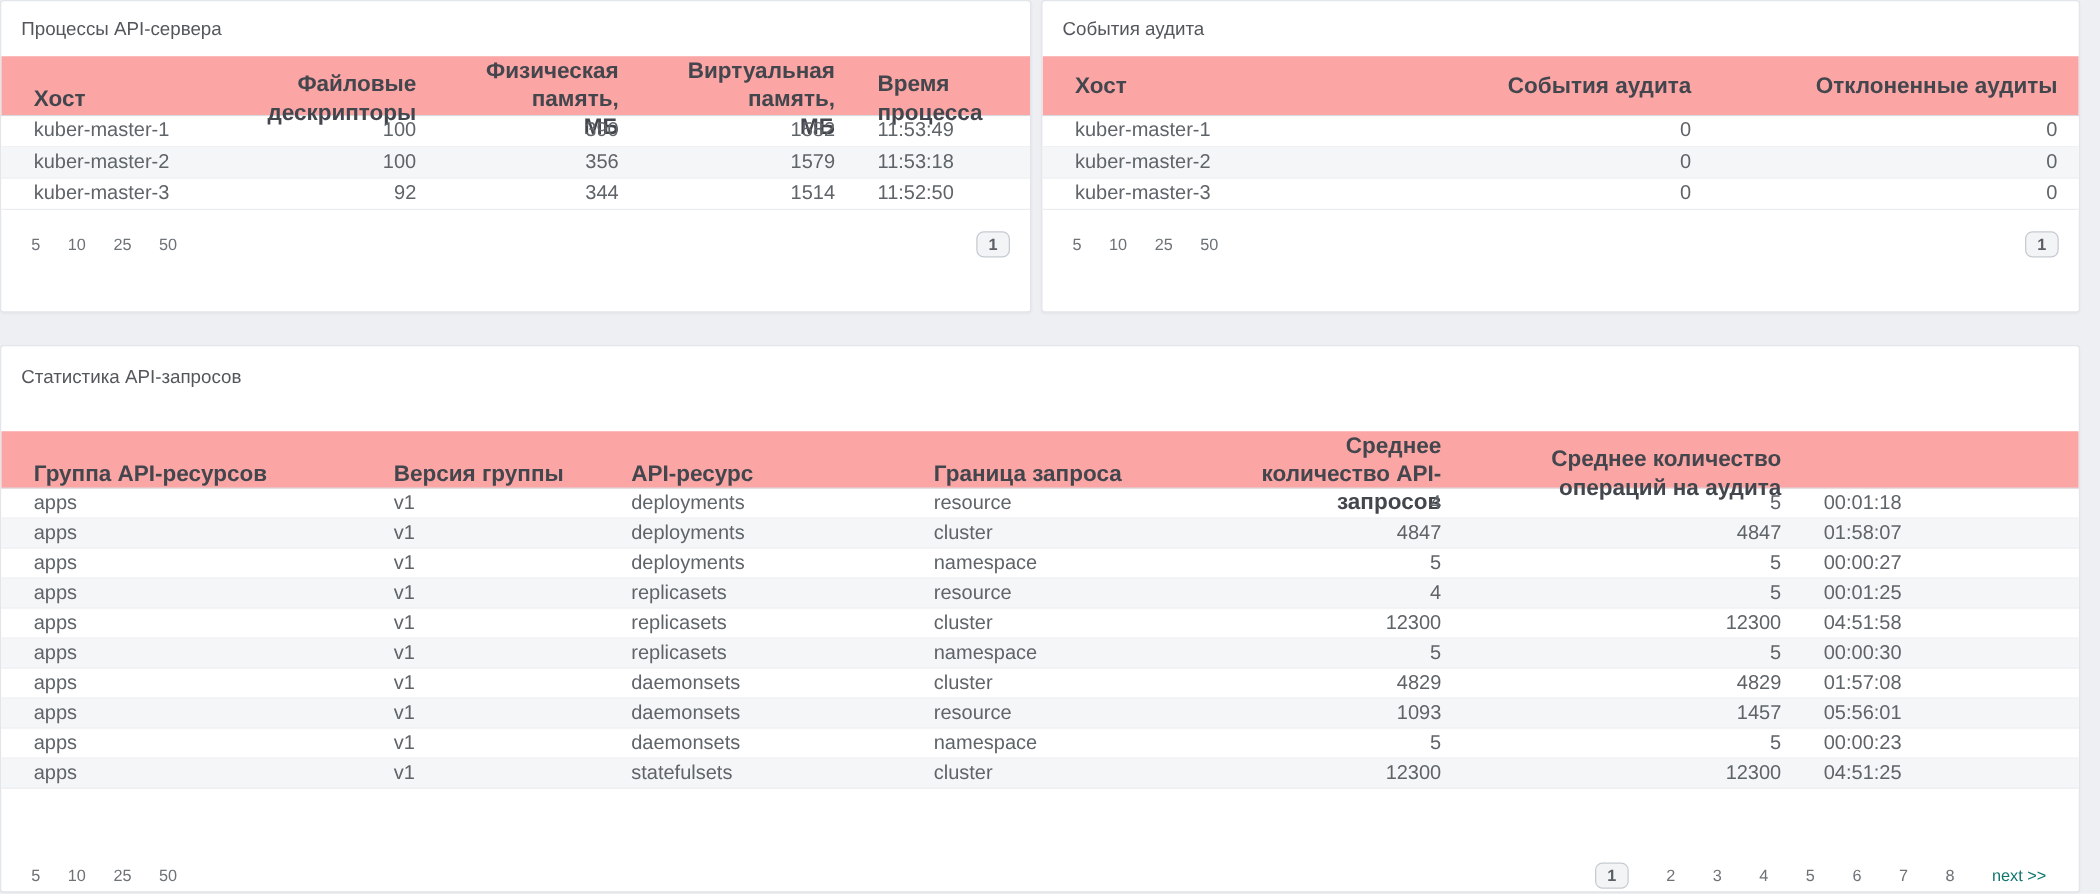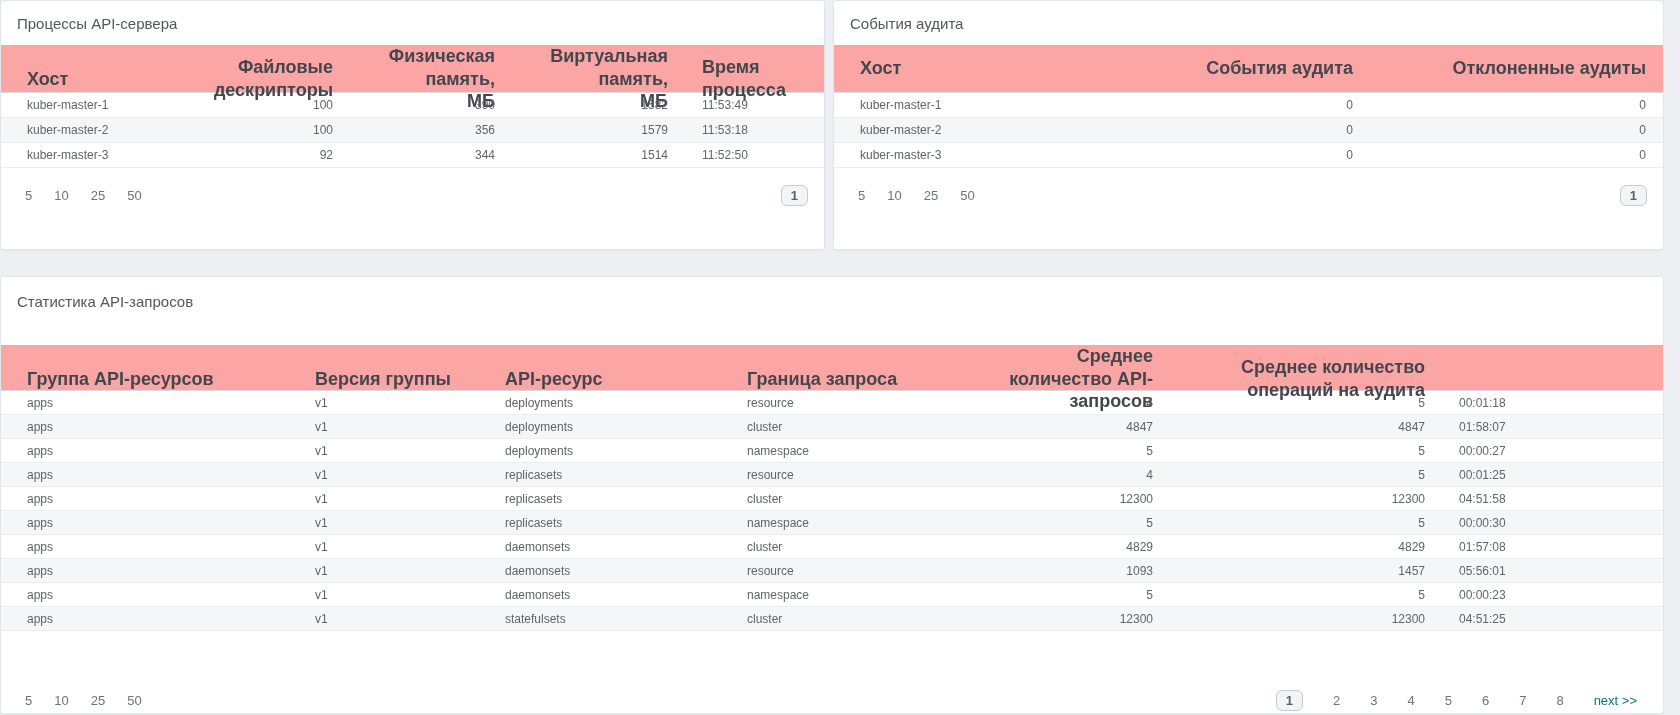--- a/index.html
+++ b/index.html
@@ -47,21 +47,21 @@
   .th { display: flex; align-items: center; overflow: visible; }
   .th span { white-space: pre-line; line-height: 1.25; }
   .th.left  { padding-left: 26px; justify-content: flex-start; }
   .th.right { padding-right: 8px; justify-content: flex-end; }
   .th.right span { text-align: right; }
 
   .tr {
     display: grid;
     height: 25px;
     align-items: center;
-    font-size: 12px;
+    font-size: 16px;
     color: #5f6469;
     border-bottom: 1px solid #ebedf0;
     background: #ffffff;
   }
   .p-bottom .tr { height: 24px; }
   .tr:nth-child(even) { background: #f5f6f8; }
 
   .td.left  { padding-left: 26px; text-align: left; }
   .td.right { padding-right: 8px; text-align: right; }
 

